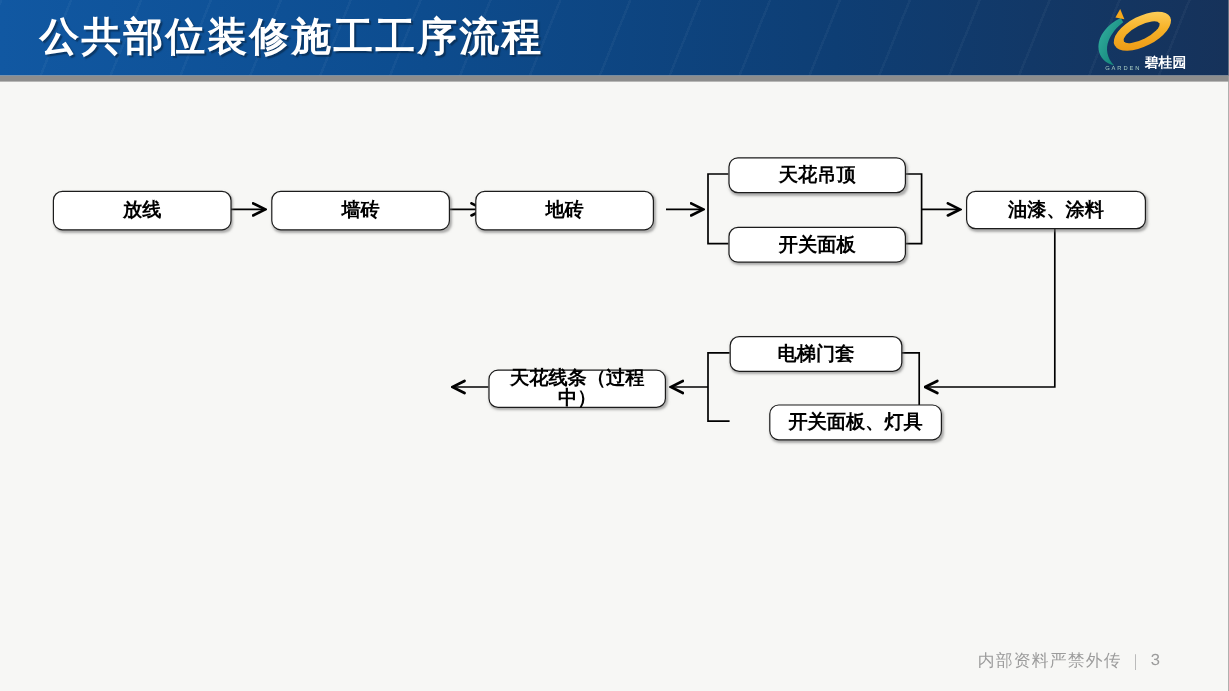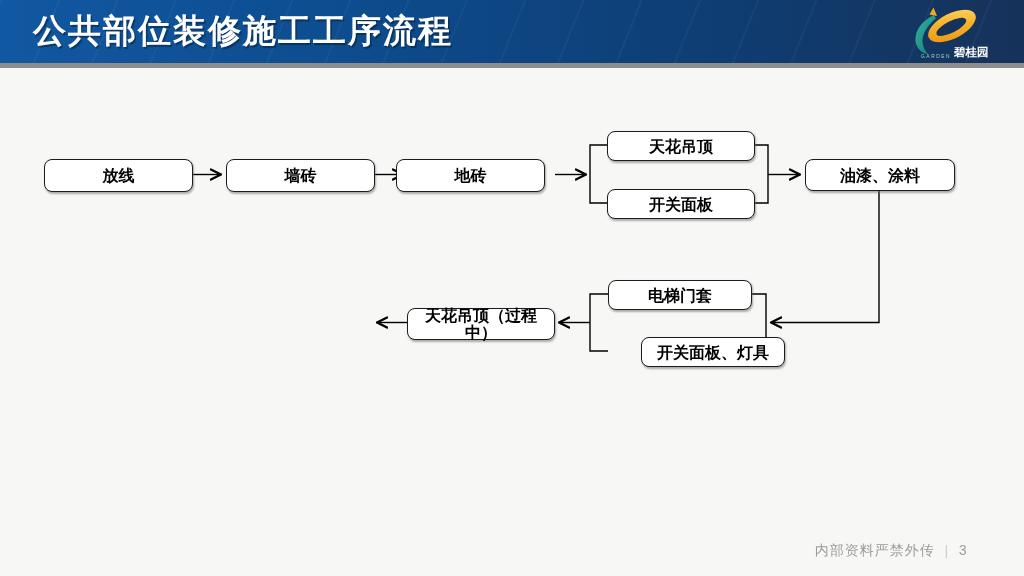--- a/index.html
+++ b/index.html
@@ -133,21 +133,21 @@
   <div class="node n5">
       <span>油漆、涂料</span>
     </div>
   <div class="node n6">
       <span>电梯门套</span>
     </div>
   <div class="node n7">
       <span>开关面板、灯具</span>
     </div>
   <div class="node n8">
-      <span class="wrap">天花吊顶（过程中）</span>
+      <span class="wrap">天花线条（过程中）</span>
     </div>
 
   <div class="footer">
     <span>内部资料严禁外传</span>
     <span class="sep">｜</span>
     <span>3</span>
   </div>
 
 </div>
 

